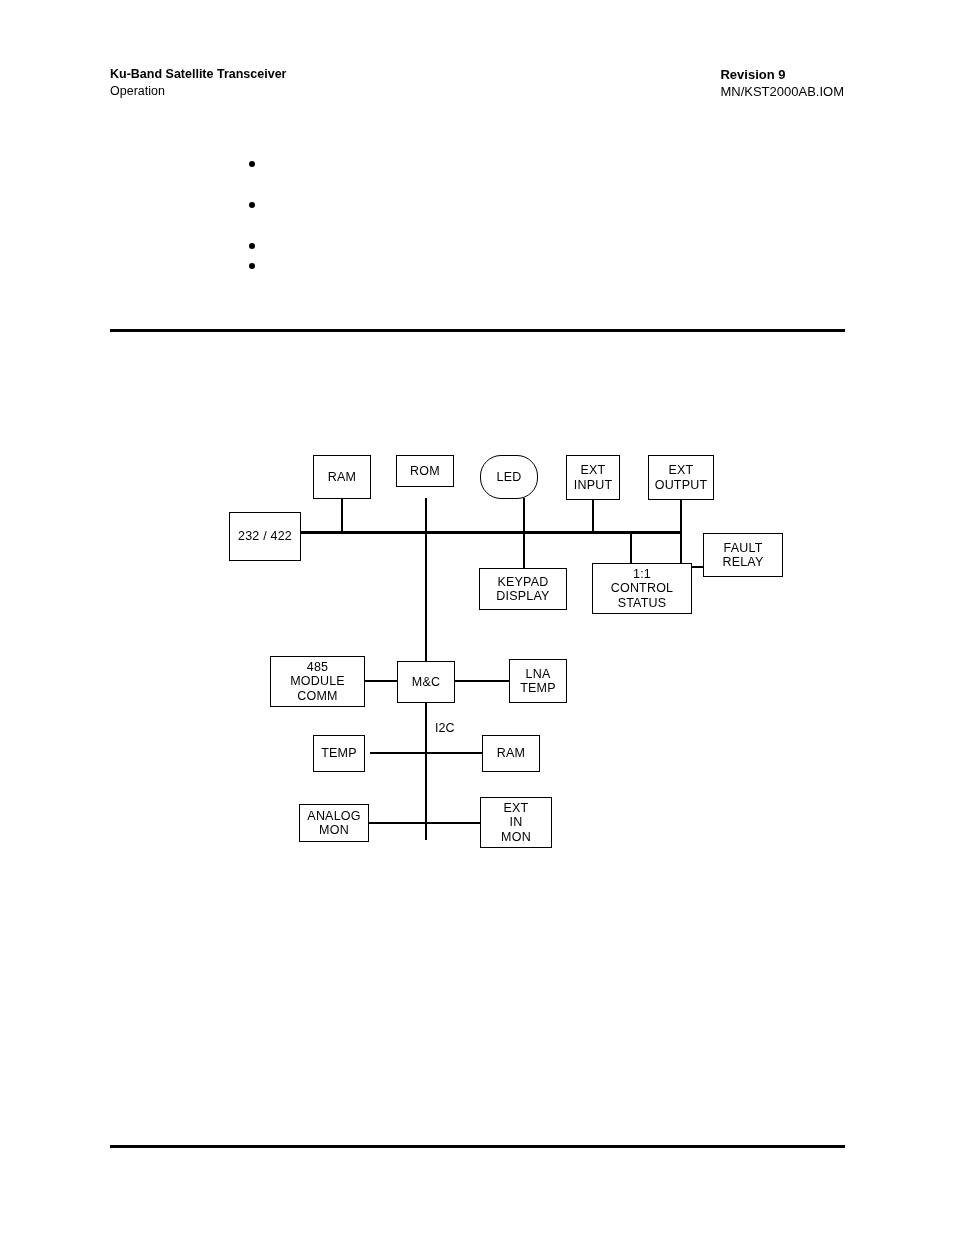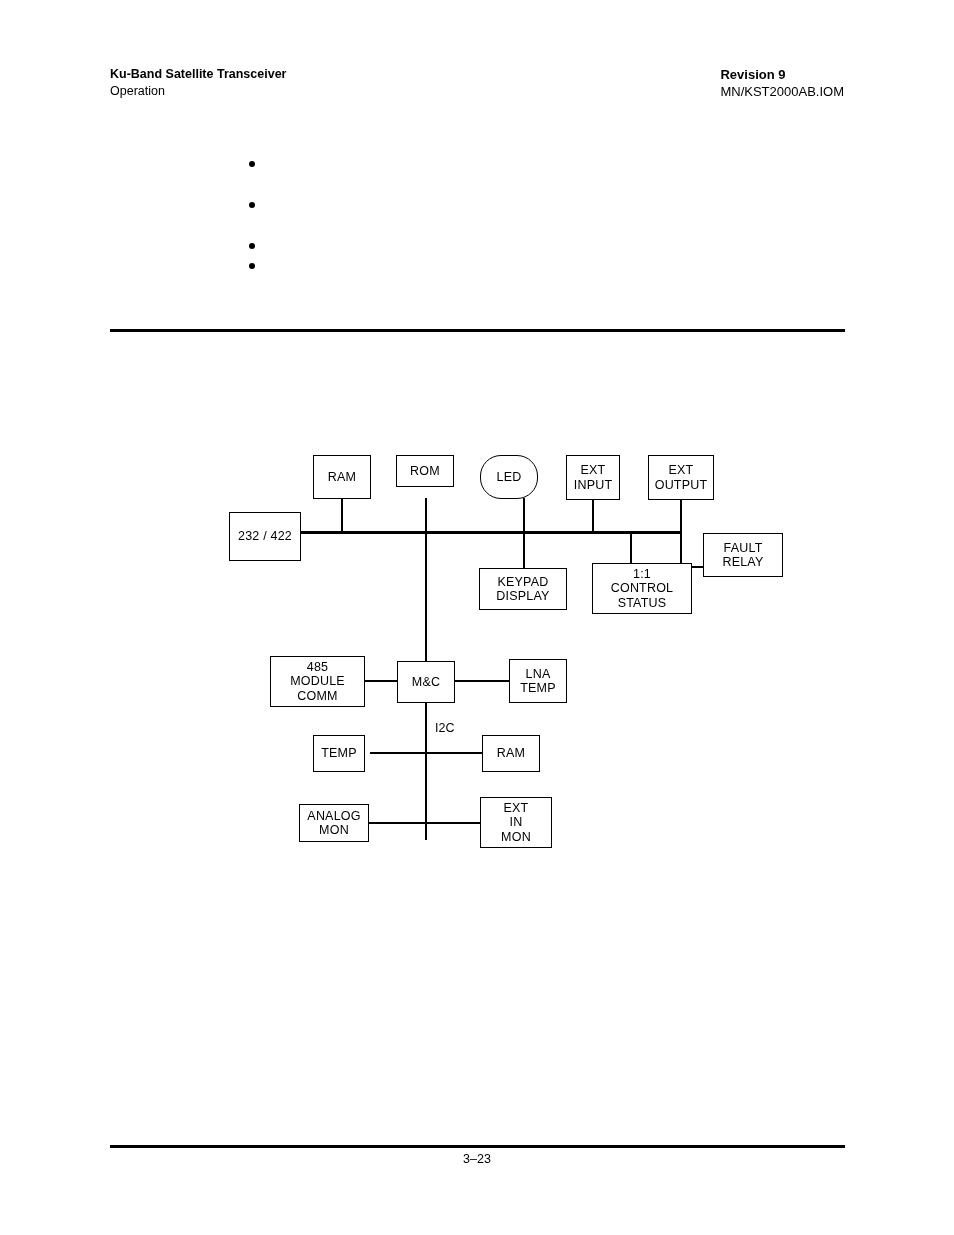--- a/index.html
+++ b/index.html
@@ -228,15 +228,14 @@
 
     <div class="node" style="left:480px; top:797px; width:72px;  height:51px;">EXT
 IN
 MON</div>
 
     <div class="edge-label" style="left:433px; top:721px;">I2C</div>
 
   </div>
 
   <div class="rule rule-foot"></div>
-  <div class="footer-page">3–23</div>
 
 </div>
 
 </body></html>

